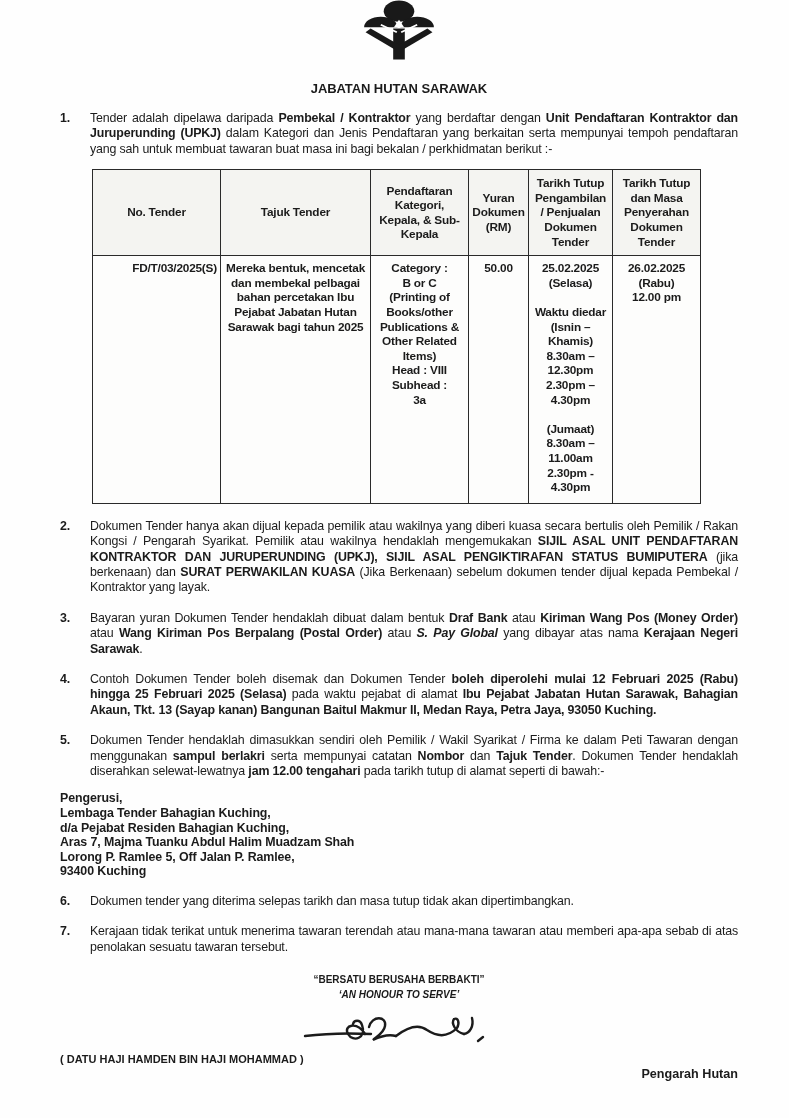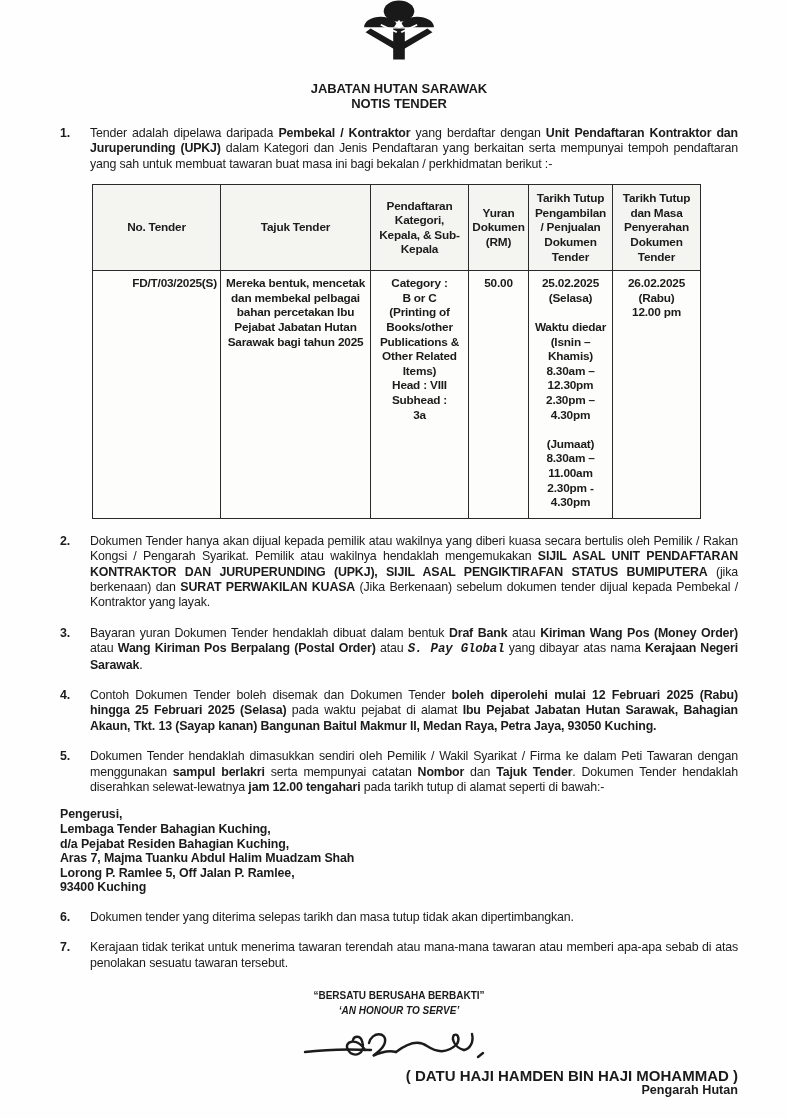--- a/index.html
+++ b/index.html
@@ -4,21 +4,21 @@
 <style>
   html,body{margin:0;padding:0;}
   body{
     width:789px;height:1118px;overflow:hidden;
     background:#ffffff;color:#1b1b1b;
     font-family:"Liberation Sans", sans-serif;
     -webkit-font-smoothing:antialiased;
   }
   .page{width:789px;height:1118px;box-sizing:border-box;padding:0 51px 16px 60px;background:#fefefe;}
   .b{font-weight:bold;}
-  .i{font-style:italic;font-family:Liberation Mono, monospace;}
+  .i{font-style:italic;}
 
   .logo-wrap{text-align:center;padding-top:0;}
   .logo-wrap svg{display:inline-block;}
 
   .doc-head{text-align:center;font-weight:bold;font-size:13px;line-height:15px;margin-top:15px;letter-spacing:-0.1px;}
 
   .para{display:flex;margin-top:15px;font-size:12.4px;line-height:15.4px;letter-spacing:-0.15px;}
   .para .num{flex:0 0 16px;font-weight:bold;}
   .para .gap{flex:0 0 14px;}
   .para .ptext{flex:1;text-align:justify;}
@@ -33,21 +33,21 @@
   table.tender td{vertical-align:top;padding:5px 3px 8px 3px;white-space:pre-line;background:#fdfdfc;}
   table.tender td.c0{text-align:right;padding-left:3px;}
   .w0{width:128px}.w1{width:150px}.w2{width:98px}.w3{width:60px}.w4{width:84px}.w5{width:88px}
 
   .addr{margin-top:12px;text-align:left;font-weight:bold;font-size:12.4px;line-height:14.6px;white-space:pre-line;letter-spacing:-0.1px;}
 
   .motto{margin-top:17px;text-align:center;font-weight:bold;font-size:10px;line-height:15px;}
   .motto .m2{font-style:italic;}
 
   .sig-wrap{text-align:center;margin-top:4px;}
-  .sig-name{text-align:right;font-weight:bold;font-size:15px;line-height:15px;margin-top:-2px;}
+  .sig-name{text-align:left;font-weight:bold;font-size:11px;line-height:15px;margin-top:-2px;}
   .sig-title{text-align:right;font-weight:bold;font-size:12.6px;line-height:15px;}
   .sig-region{text-align:center;font-weight:bold;font-size:12.6px;line-height:15px;text-decoration:underline;}
 </style>
 </head>
 <body>
 
 <div class="page">
 
   <div class="logo-wrap">
     <svg width="80" height="62" viewBox="0 0 110 100" preserveAspectRatio="none" aria-hidden="true">
@@ -59,21 +59,20 @@
         <polygon points="9,52 16,46 55,72 48,79"></polygon>
         <polygon points="101,52 94,46 55,72 62,79"></polygon>
       </g>
       <path d="M55 32 L62 44 L48 44 z" fill="#ffffff"></path>
       <path d="M30 40 L52 52 M80 40 L58 52" stroke="#ffffff" stroke-width="2.5" fill="none"></path>
     </svg>
   </div>
 
   <div class="doc-head">
     <div>JABATAN HUTAN SARAWAK</div>
-    <div>NOTIS TENDER</div>
   </div>
 
   <div class="para">
     <span class="num">1.</span>
       <span class="gap"></span>
     <span class="ptext"><span>Tender adalah dipelawa daripada </span><span class="b">Pembekal / Kontraktor</span><span> yang berdaftar dengan </span><span class="b">Unit Pendaftaran Kontraktor dan Juruperunding (UPKJ)</span><span> dalam Kategori dan Jenis Pendaftaran yang berkaitan serta mempunyai tempoh pendaftaran yang sah untuk membuat tawaran buat masa ini bagi bekalan / perkhidmatan berikut :-</span></span>
   </div>
 
   <table class="tender">
     <colgroup>

